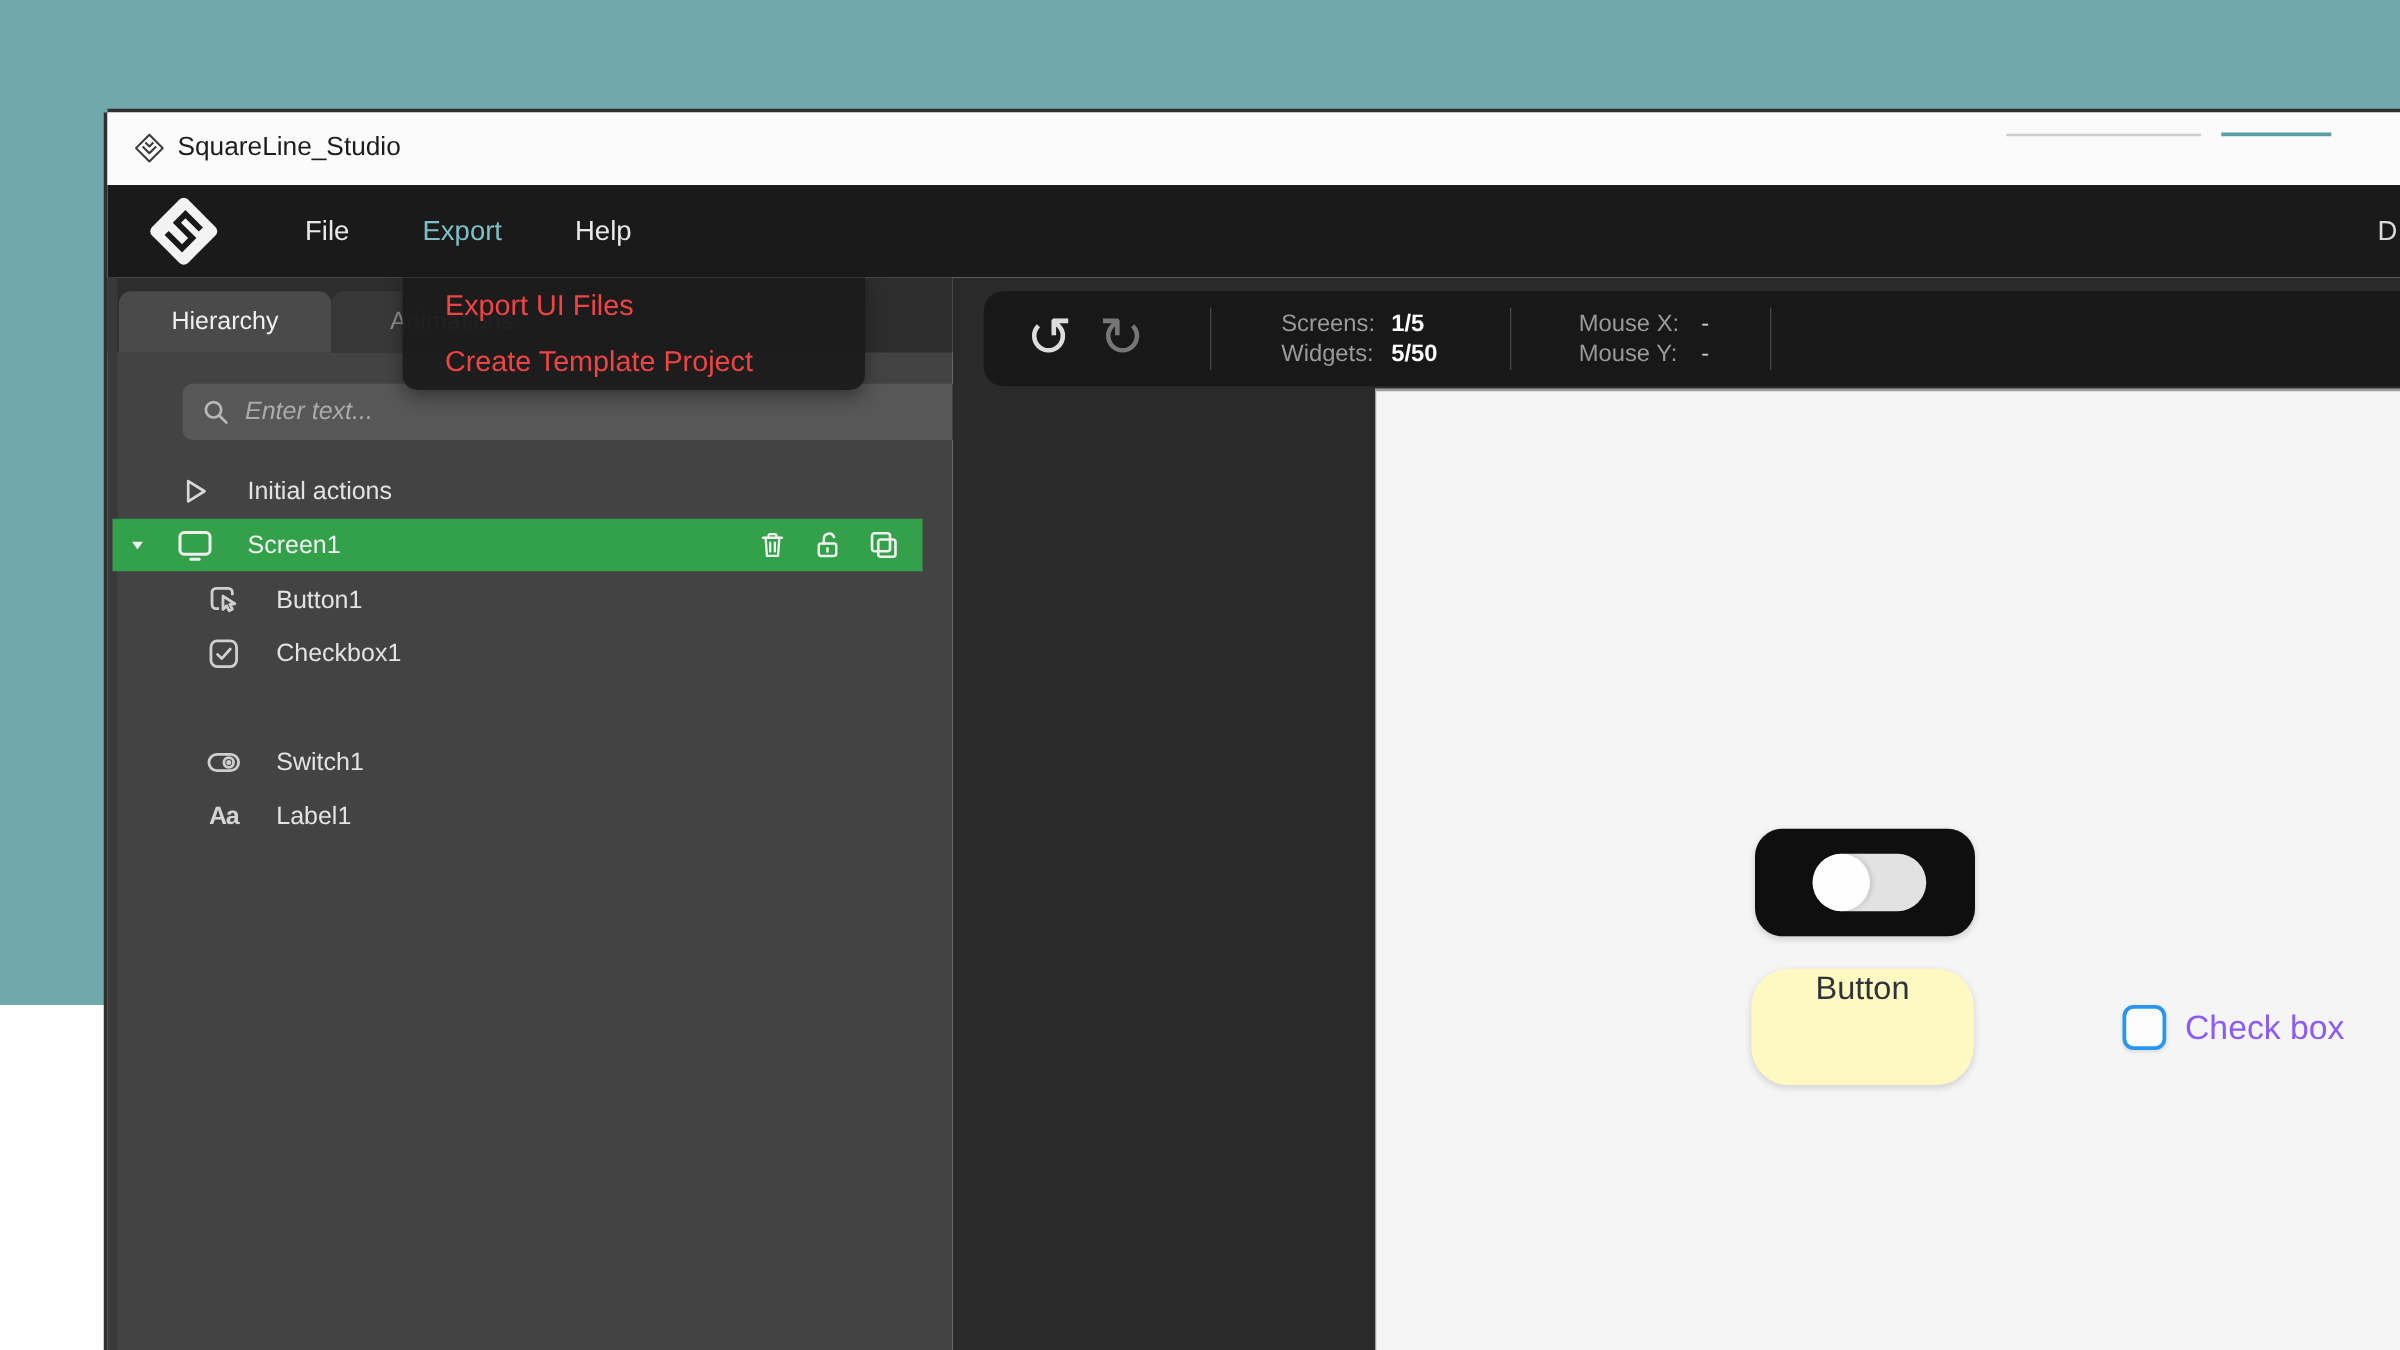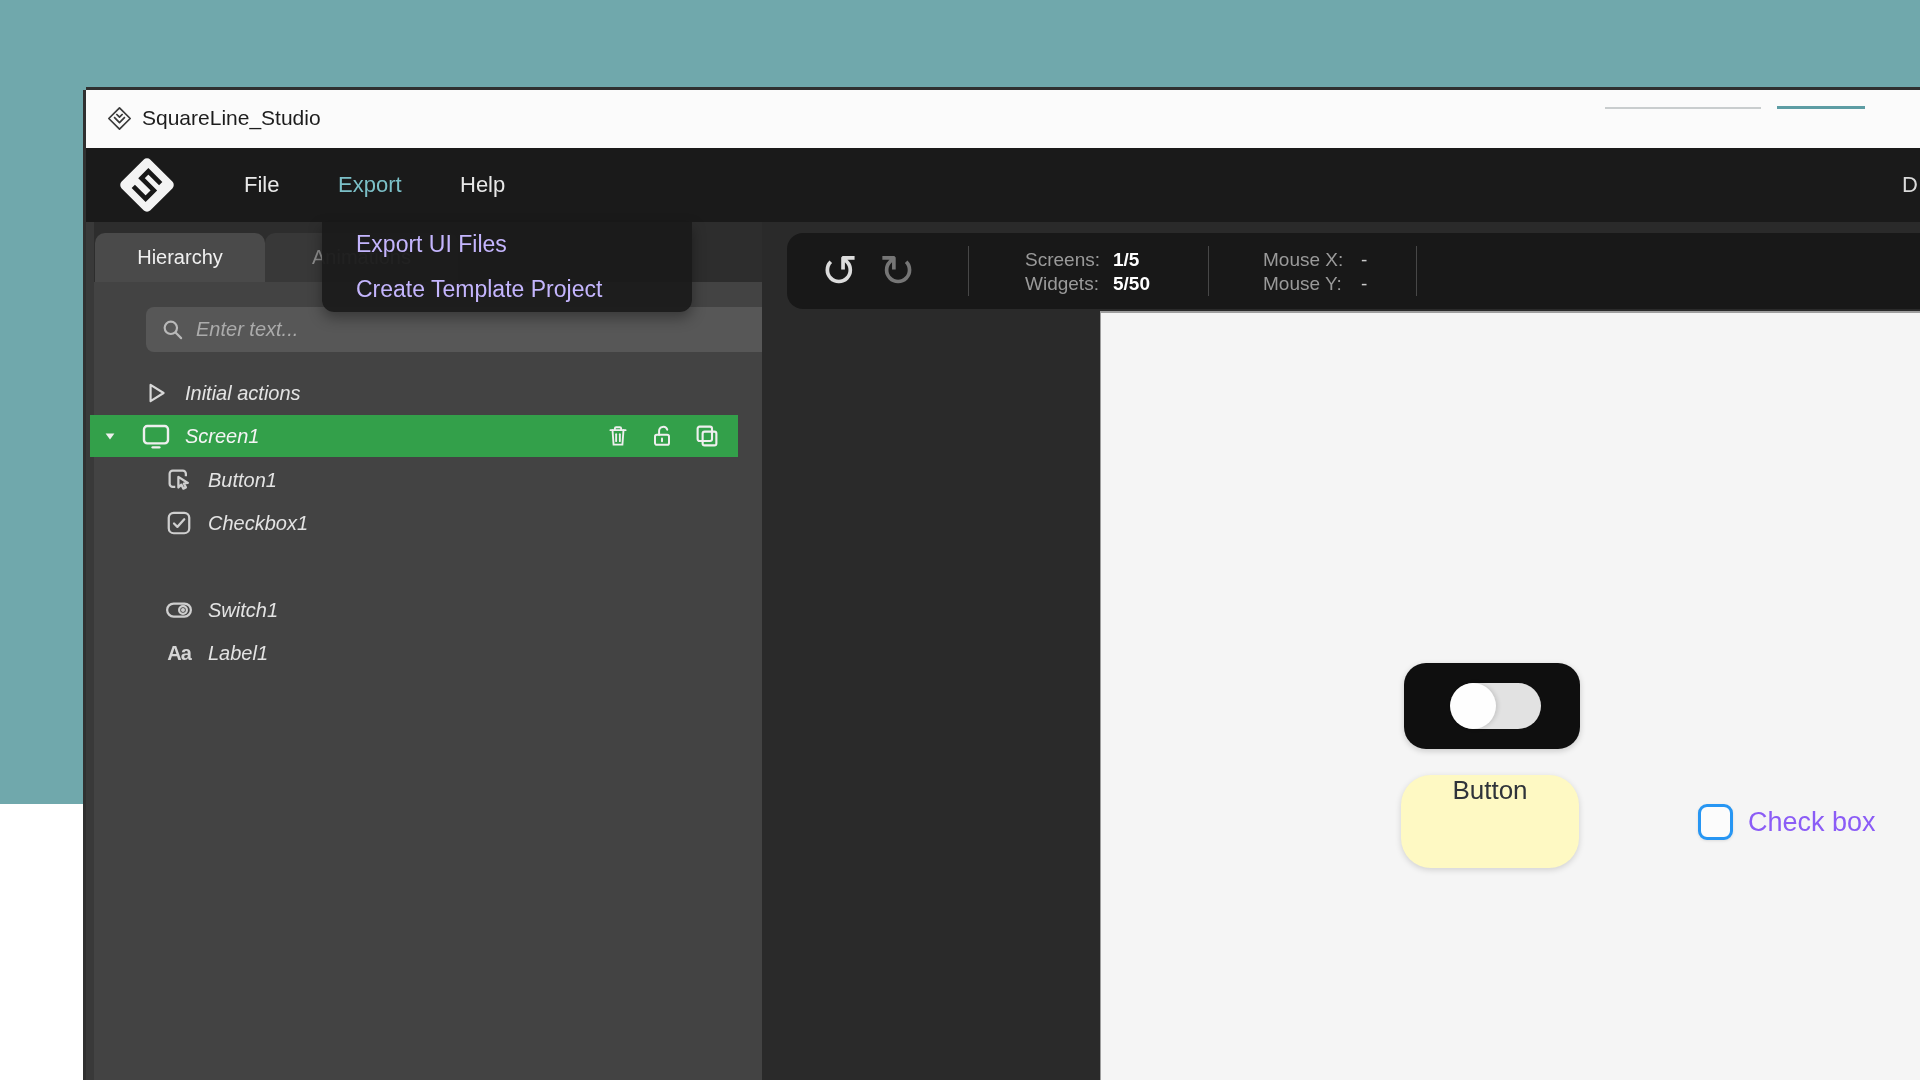--- a/index.html
+++ b/index.html
@@ -38,29 +38,29 @@
   .searchbox input { flex:1; background:transparent; border:none; outline:none; font-family:"Liberation Sans",sans-serif;
                      font-size:20px; font-style:italic; color:#D8D8D8; margin-left:10px; }
   .searchbox input::placeholder { color:#ABABAB; opacity:1; }
 
   .trow { position:absolute; left:4px; width:648px; height:42px; display:flex; align-items:center; color:#E3E3E3; font-size:20px; }
   .trow.selected { background:#33A04A; color:#F4F4F4; }
   .t-initial { top:150px; } .t-screen { top:193px; } .t-button { top:237px; }
   .t-checkbox { top:280px; } .t-panel { top:324px; } .t-switch { top:367px; } .t-label { top:410px; }
   .ticon { display:flex; align-items:center; justify-content:center; width:32px; height:32px; flex:0 0 auto; }
   .ind0 { margin-left:50px; } .ind1 { margin-left:73px; }
-  .tlabel { margin-left:13px; white-space:nowrap;font-style:italic; }
+  .tlabel { margin-left:26px; white-space:nowrap; }
   .caret { position:absolute; left:13px; top:14px; }
   .row-actions { position:absolute; right:16px; top:0; height:42px; display:flex; align-items:center; gap:16px; }
   .aa-icon { font-weight:bold; font-size:20px; color:#D5D5D5; letter-spacing:-1px; }
 
   
   .export-dropdown { position:absolute; left:236px; top:132px; width:370px; height:90px;
       background:rgba(27,27,27,0.94); border-radius:0 0 12px 12px; z-index:50; box-shadow:0 6px 14px rgba(0,0,0,0.35); }
-  .dd-item { height:45px; display:flex; align-items:center; padding-left:34px; font-size:23px; color:#c4b5fd; white-space:nowrap; }
+  .dd-item { height:45px; display:flex; align-items:center; padding-left:34px; font-size:23px; color:#ef4444; white-space:nowrap; }
 
   
   .workspace { position:absolute; left:676px; top:132px; width:1158px; height:858px; background:#2A2A2A; }
   .toolbar { position:absolute; left:701px; top:143px; width:1133px; height:76px; background:#181818; border-radius:16px 0 0 16px; }
   .undo-glyph { position:absolute; top:1px; font-size:44px; line-height:74px; }
   .undo { left:34px; color:#DCDCDC; } .redo { left:92px; color:#767676; }
   .tb-div { position:absolute; top:13px; width:1px; height:50px; background:#474747; }
   .div1 { left:181px; } .div2 { left:421px; } .div3 { left:629px; }
   .stat-block { position:absolute; top:15px; font-size:19px; line-height:24px; }
   .stats { left:202px; } .mouse { left:440px; }

